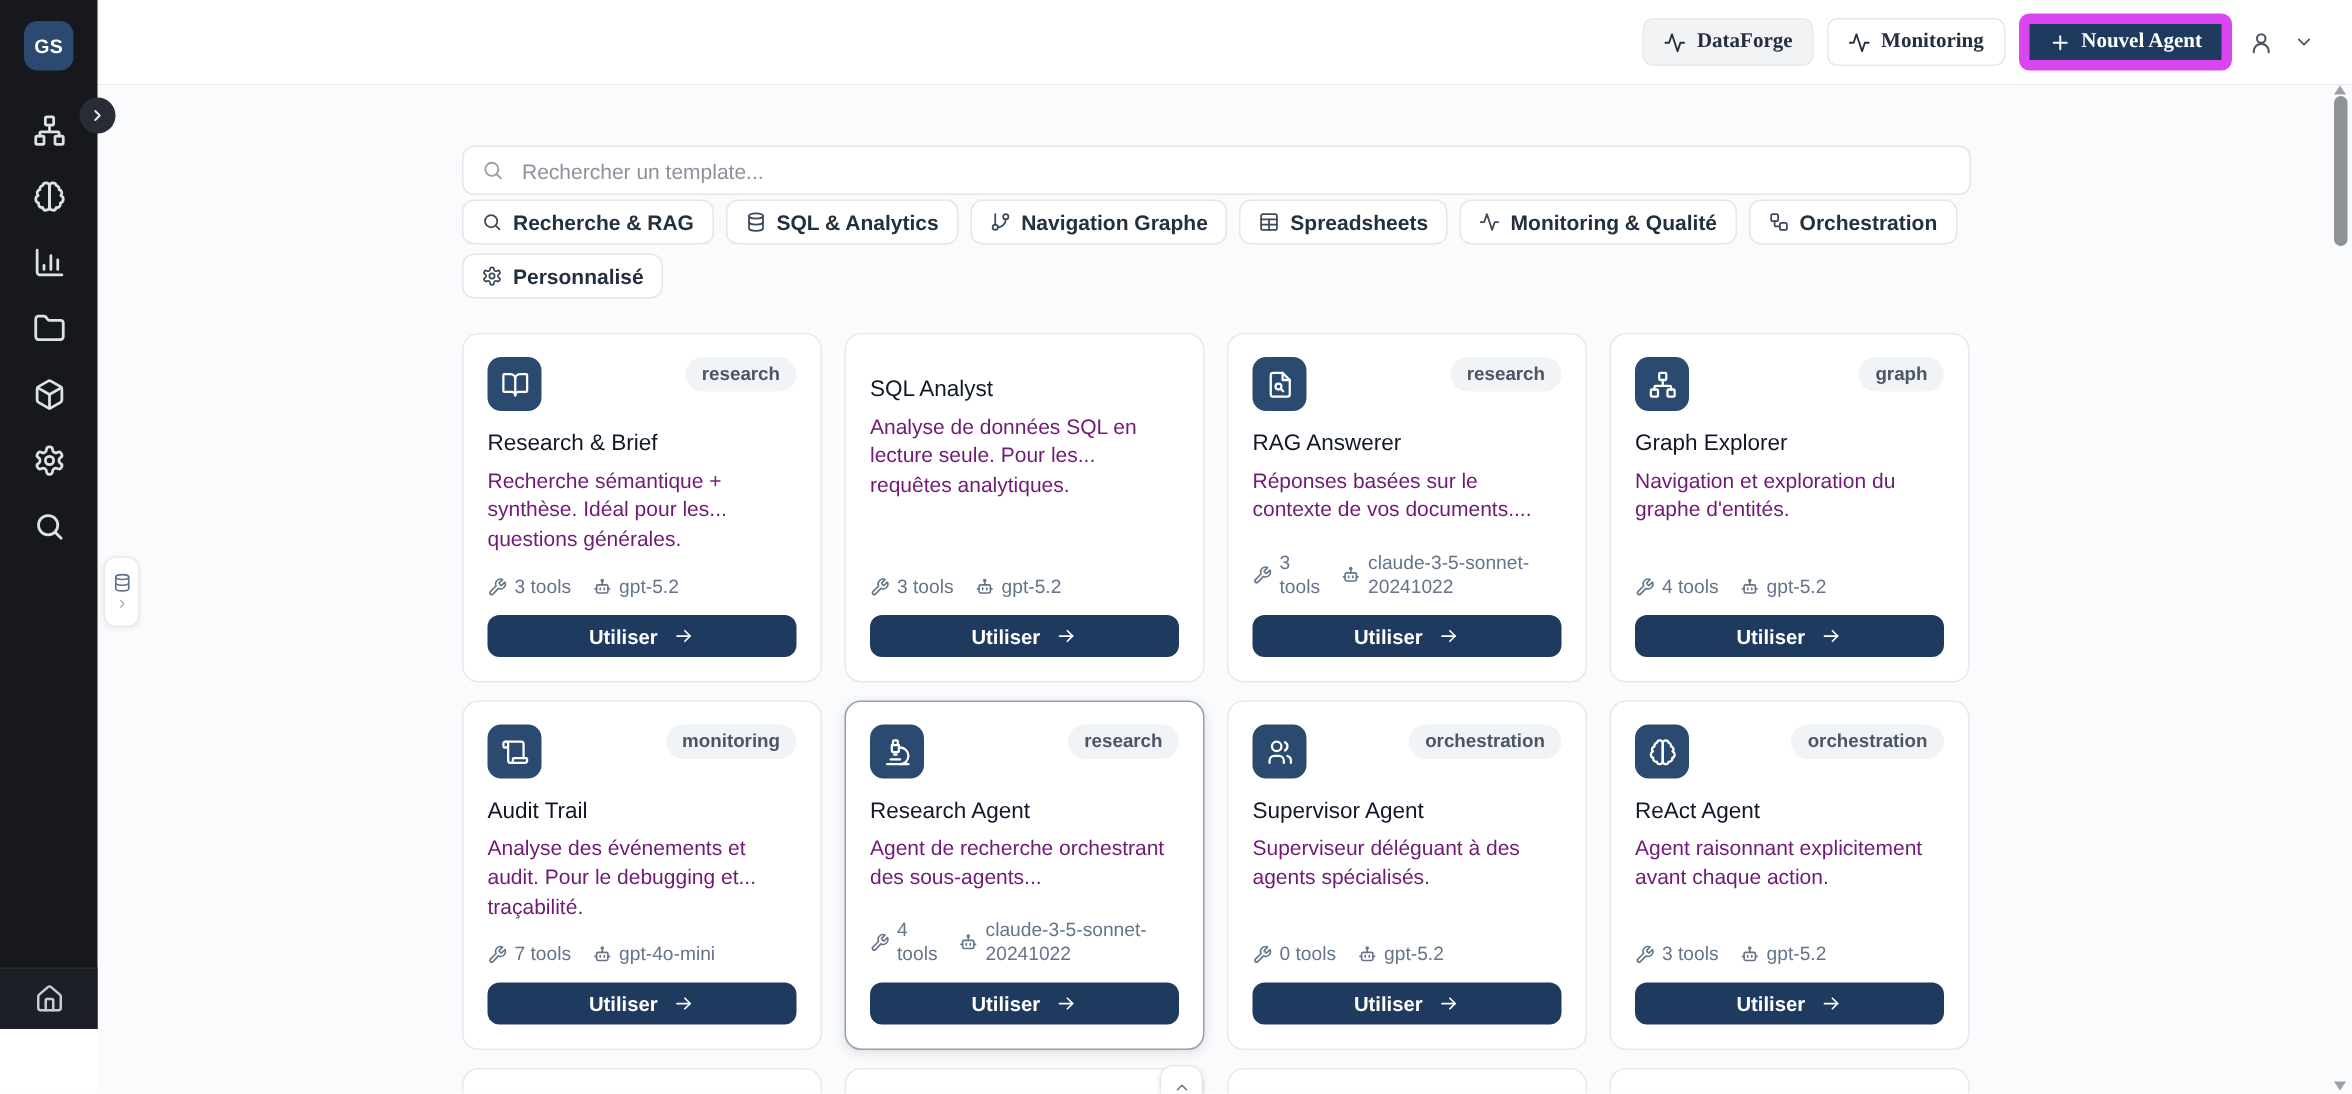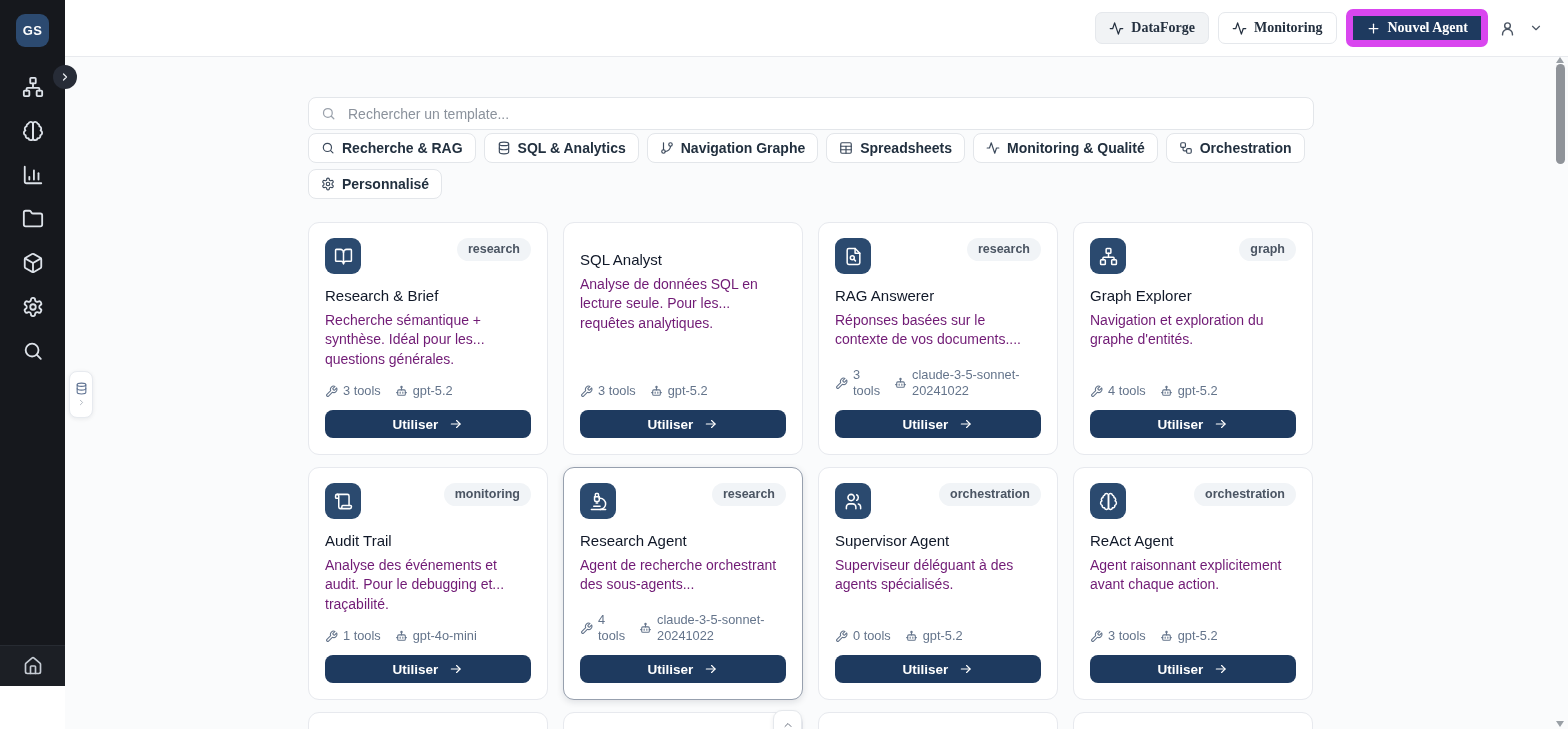--- a/index.html
+++ b/index.html
@@ -523,21 +523,21 @@
           </div>
         <span class="pill">monitoring</span>
       </div>
       <h3 class="card-title">Audit Trail</h3>
       <p class="card-desc">Analyse des événements et audit. Pour le debugging et... traçabilité.</p>
       <div class="card-meta">
         <span class="meta-item">
             <svg class="ic">
               <use href="#i-wrench"></use>
             </svg>
-            <span class="mtxt">1 tools</span>
+            <span class="mtxt">7 tools</span>
           </span>
         <span class="meta-item">
             <svg class="ic">
               <use href="#i-bot"></use>
             </svg>
             <span class="mtxt">gpt-4o-mini</span>
           </span>
       </div>
       <button class="use-btn">
         <span>Utiliser</span>

